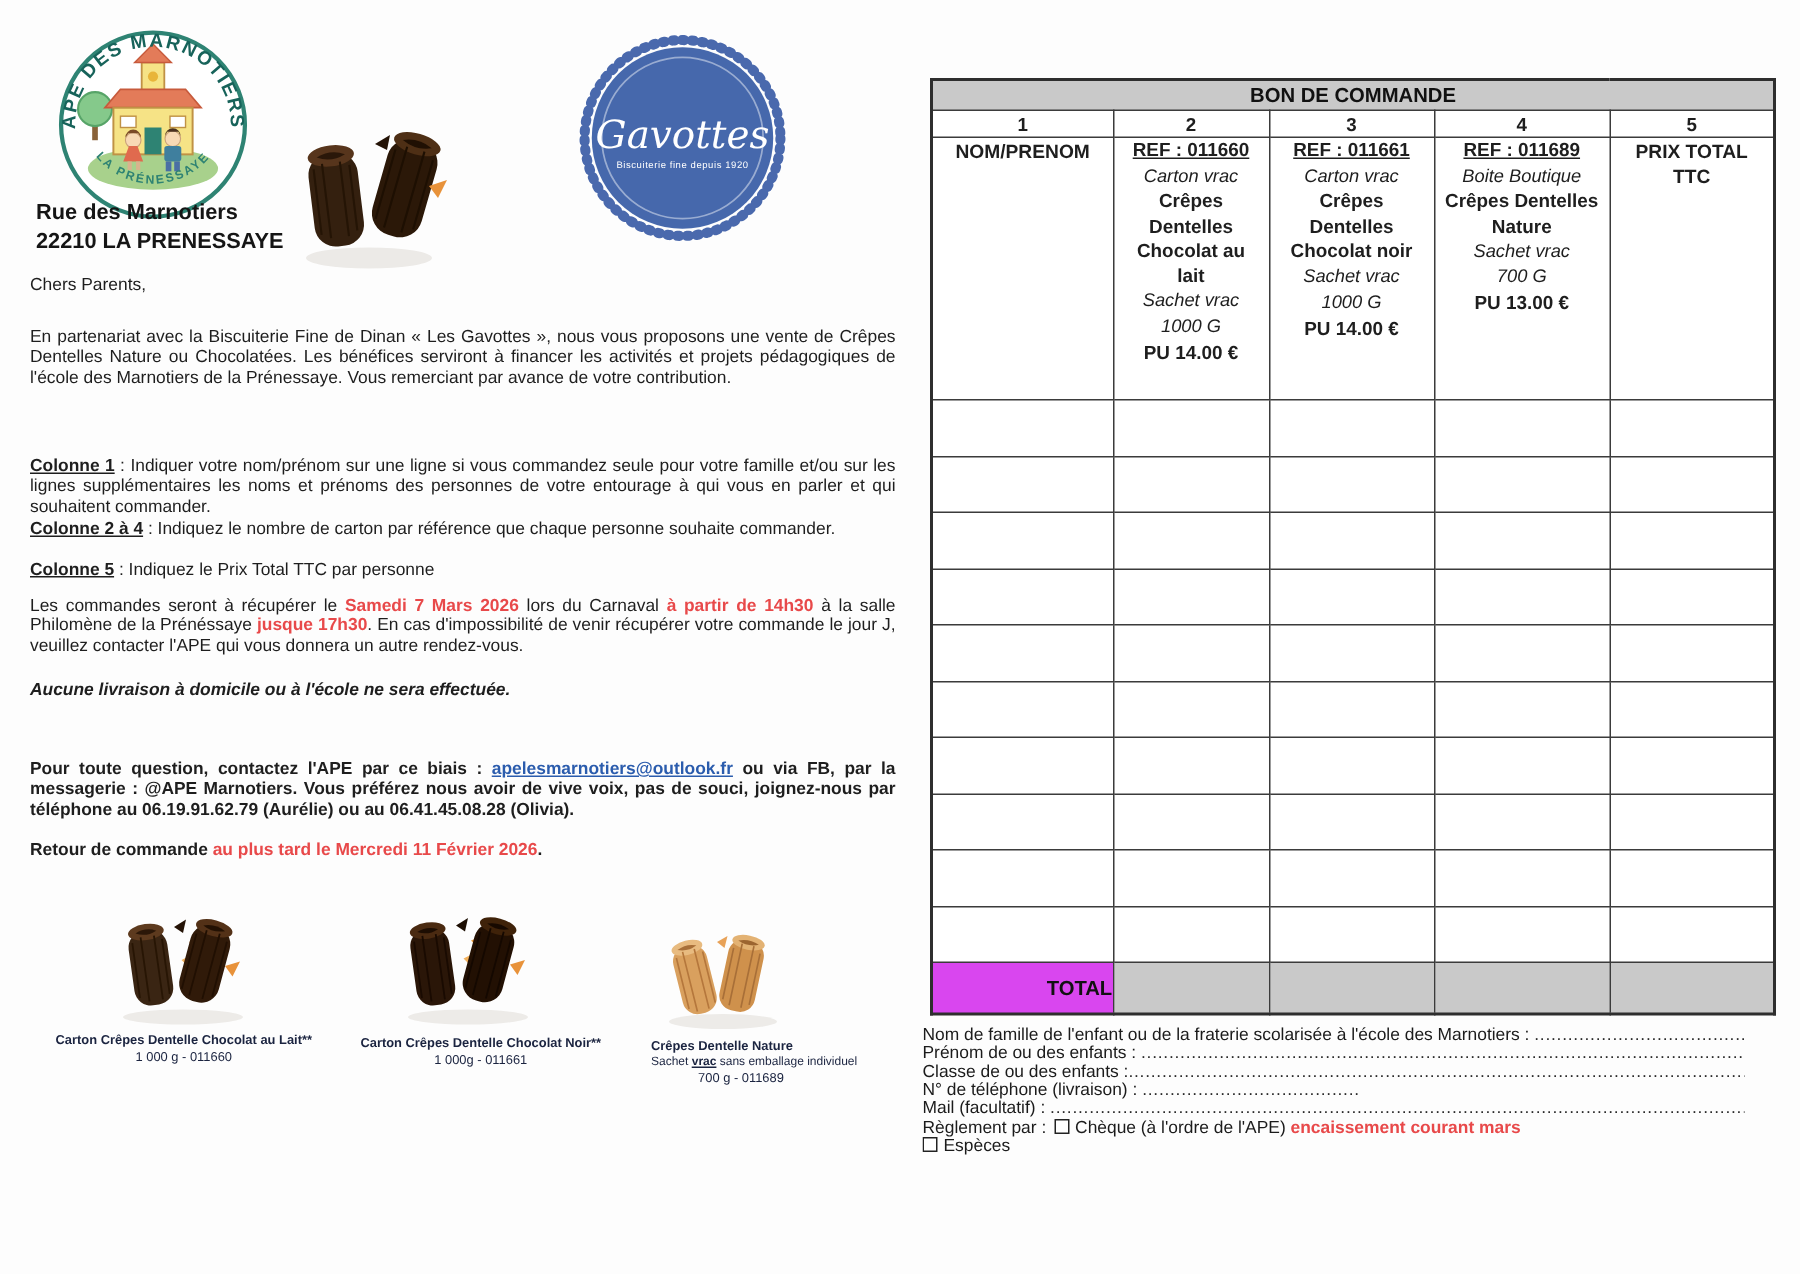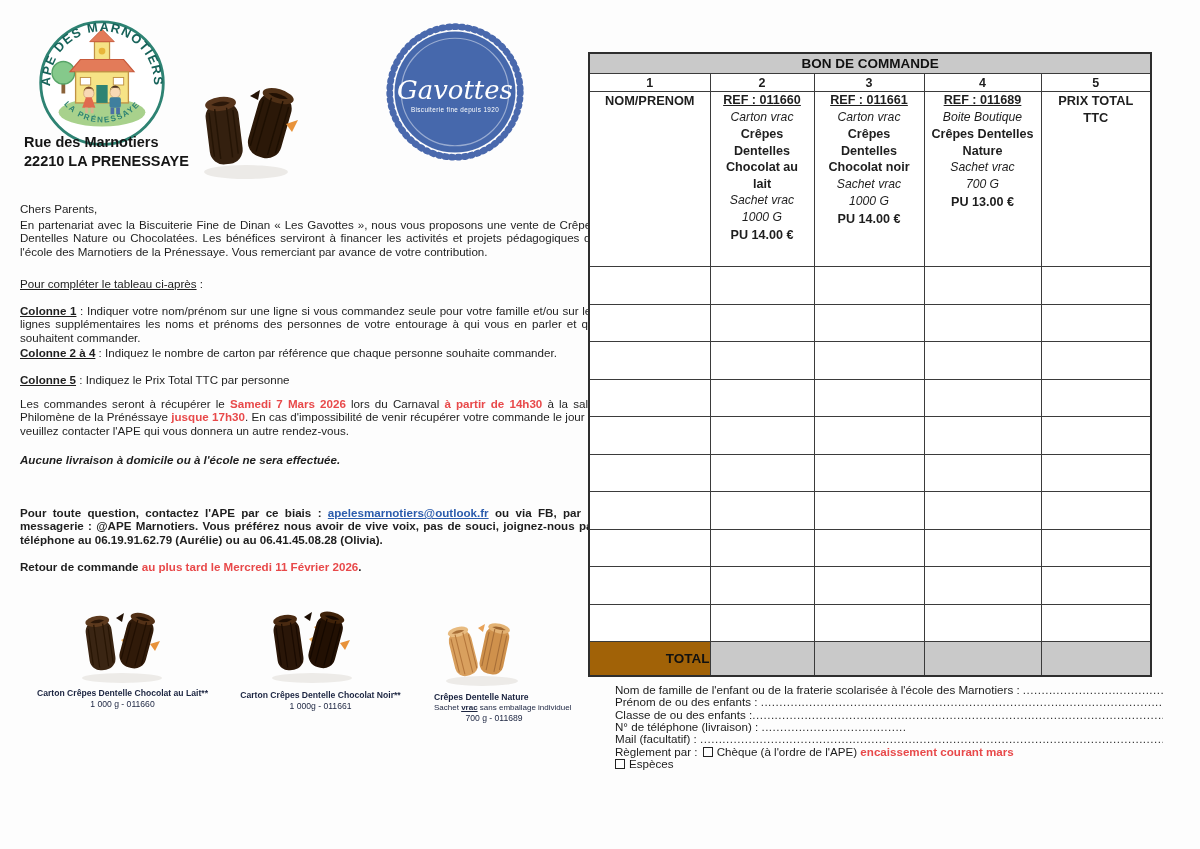--- a/index.html
+++ b/index.html
@@ -8,35 +8,35 @@
   .abs{position:absolute;}
   .b{font-weight:bold;}
   .i{font-style:italic;}
   .u{text-decoration:underline;}
   .red{color:#e8494a;}
   .para{font-size:11.6px;line-height:13.4px;text-align:justify;width:577px;}
   .nojust{text-align:left;}
   .addr{font-size:14.5px;font-weight:bold;line-height:19px;color:#151515;}
   .link{color:#2b5cad;text-decoration:underline;}
   
-  #order-table{position:absolute;left:588px;top:52px;width:562px;border-collapse:collapse;
+  #order-table{position:absolute;left:620px;top:52px;width:562px;border-collapse:collapse;
                table-layout:fixed;border-radius:17px;}
   #order-table td{border:1.5px solid #3b3b3b;padding:0;overflow:hidden;}
   #order-table{border:2px solid #2e2e2e;}
   .tbl-title{background:#c9c9c9;font-weight:bold;font-size:13.5px;text-align:center;height:19px;color:#111;}
   .row-nums td{font-weight:bold;font-size:12.5px;text-align:center;height:17px;background:#fff;}
   .row-head td{height:174px;vertical-align:top;text-align:center;font-size:12.5px;background:#fff;padding-top:2px;}
   .hdr-main{font-weight:bold;font-size:12.8px;line-height:17px;padding:0 10px;display:inline-block;}
   .ref{font-weight:bold;text-decoration:underline;font-size:12.6px;line-height:17px;}
   .fmt{font-style:italic;font-size:12.2px;line-height:17px;}
   .prod{font-weight:bold;font-size:12.6px;line-height:16.5px;padding:0 5px;}
   .price{font-weight:bold;font-size:12.6px;line-height:18px;}
   .empty-row td{height:36.5px;background:#fff;}
   .row-total td{height:33px;background:#c9c9c9;}
-  .row-total td.total-label{background:#a16207;font-weight:bold;font-size:13.5px;text-align:right;
+  .row-total td.total-label{background:#d946ef;font-weight:bold;font-size:13.5px;text-align:right;
                             padding-right:14px;vertical-align:middle;color:#111;}
   
   .form-block{position:absolute;left:615px;top:684px;width:548px;font-size:11.6px;line-height:12.35px;color:#1b1b1b;}
   .form-line{white-space:nowrap;overflow:hidden;height:12.35px;}
   .dots{letter-spacing:0.5px;color:#2a2a2a;}
   .chk{display:inline-block;width:8px;height:8px;border:1.4px solid #222;margin:0 4px 0 2px;vertical-align:-1px;background:#fff;}
   
   .caption{position:absolute;text-align:center;font-size:8.6px;line-height:10.5px;color:#1b2440;}
   .cap-b{font-weight:bold;}
 </style>
@@ -111,27 +111,24 @@
       <text x="75" y="82" text-anchor="middle" font-family="DejaVu Serif, serif" font-style="italic" font-size="27" fill="#ffffff">Gavottes</text>
       <text x="75" y="96" text-anchor="middle" font-family="Liberation Sans, sans-serif" font-size="6.6" fill="#ffffff" letter-spacing="0.4">Biscuiterie fine depuis 1920</text>
     </svg>
   </div>
 
   <div class="abs addr" style="left:24px;top:133px;">
     <div>Rue des Marnotiers</div>
     <div>22210 LA PRENESSAYE</div>
   </div>
 
-  <div class="abs para nojust" style="left:20px;top:202px;">Chers Parents,</div>
+  <div class="abs para nojust" style="left:20px;top:183px;">Chers Parents,</div>
 
   <div class="abs para" style="left:20px;top:218px;">En partenariat avec la Biscuiterie Fine de Dinan « Les Gavottes », nous vous proposons une vente de Crêpes Dentelles Nature ou Chocolatées. Les bénéfices serviront à financer les activités et projets pédagogiques de l'école des Marnotiers de la Prénessaye. Vous remerciant par avance de votre contribution.</div>
 
-  <div class="abs para nojust" style="left:20px;top:277px;">
-    <span class="u">Pour compléter le tableau ci-après</span><span> :</span>
-  </div>
 
   <div class="abs para" style="left:20px;top:304px;">
     <span class="b u">Colonne 1</span><span> : Indiquer votre nom/prénom sur une ligne si vous commandez seule pour votre famille et/ou sur les lignes supplémentaires les noms et prénoms des personnes de votre entourage à qui vous en parler et qui souhaitent commander.</span>
   </div>
 
   <div class="abs para nojust" style="left:20px;top:346px;">
     <span class="b u">Colonne 2 à 4</span><span> : Indiquez le nombre de carton par référence que chaque personne souhaite commander.</span>
   </div>
 
   <div class="abs para nojust" style="left:20px;top:373px;">

